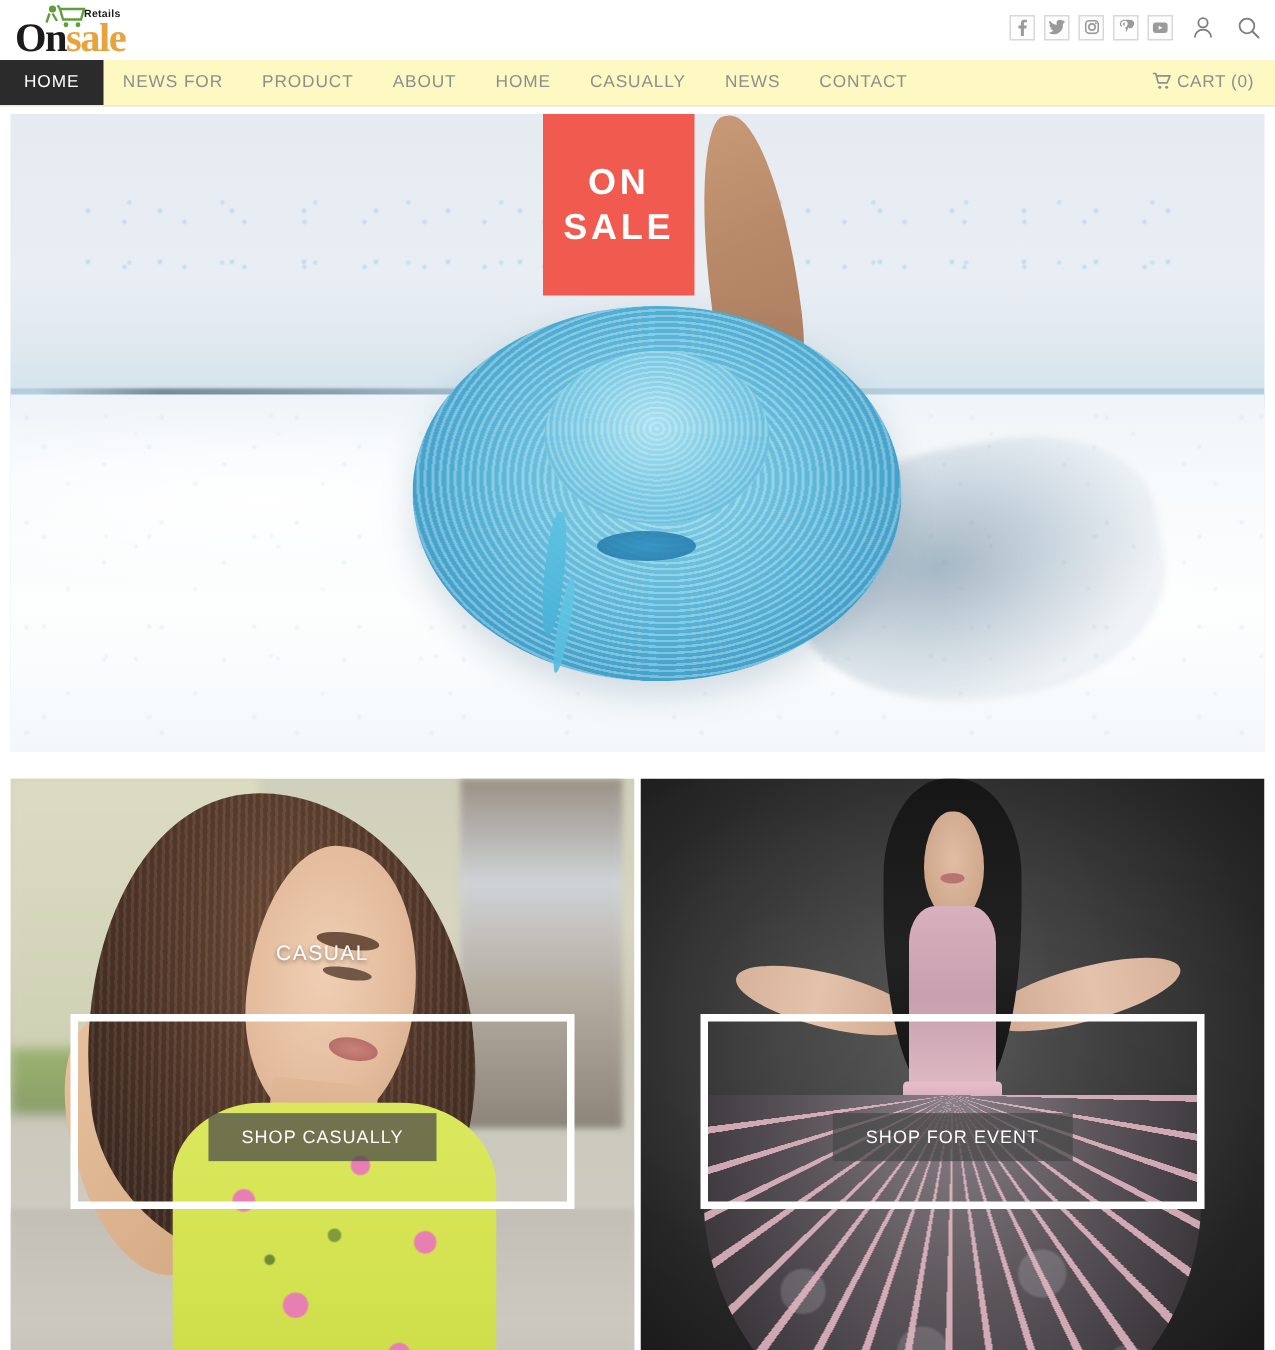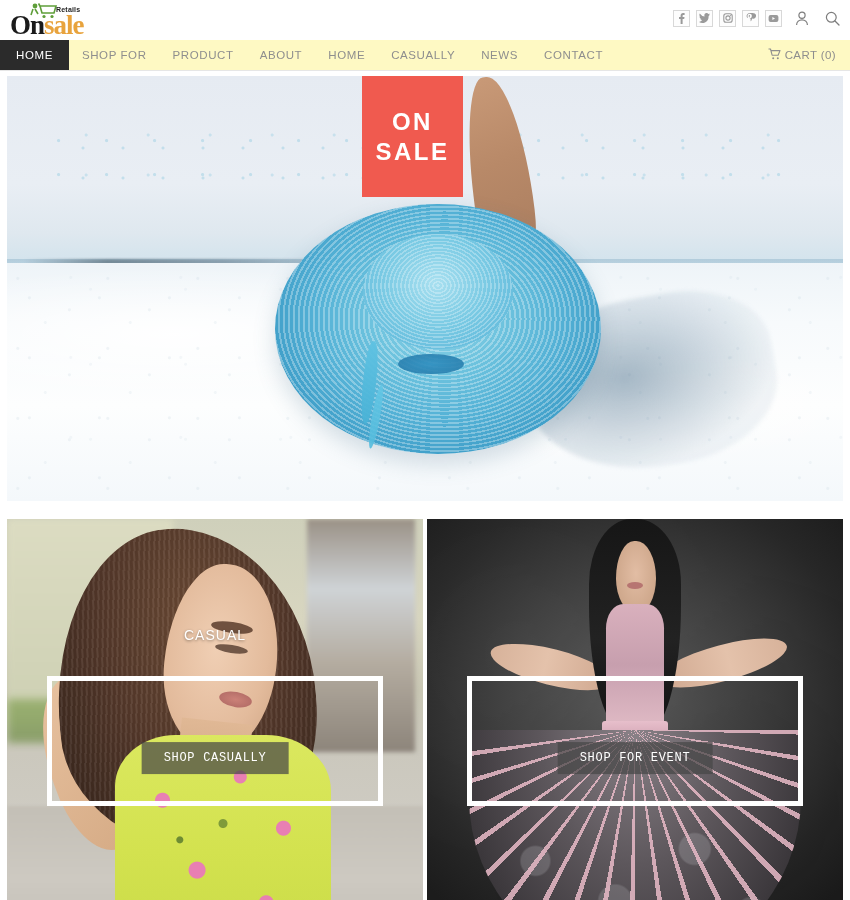--- a/index.html
+++ b/index.html
@@ -368,21 +368,20 @@
   }
   .card-btn {
     position: absolute; left: 50%; top: 50%;
     transform: translate(-50%,-6%);
     background: rgba(70,70,70,.72);
     color: #ffffff;
     font-size: 12px; letter-spacing: .7px;
     padding: 9px 22px;
     white-space: nowrap;
     cursor: pointer;
-    font-family: Liberation Mono, monospace;
   }
 </style>
 </head>
 <body>
 
 <div class="topbar">
 
   <div class="logo">
     <span class="logo-cart">
       <svg width="34" height="18" viewBox="0 0 34 18">
@@ -442,21 +441,21 @@
       <svg width="15" height="15" viewBox="0 0 15 15">
           <circle cx="6.3" cy="6.3" r="4.9" fill="none" stroke="#7d7d7d" stroke-width="1.2"></circle>
           <path d="M10 10 L14 14" stroke="#7d7d7d" stroke-width="1.3" stroke-linecap="round"></path>
         </svg>
     </span>
   </div>
 </div>
 
 <div class="nav">
   <div class="nav-item active">HOME</div>
-  <div class="nav-item">SHOP FOR</div>
+  <div class="nav-item">NEWS FOR</div>
   <div class="nav-item">PRODUCT</div>
   <div class="nav-item">ABOUT</div>
   <div class="nav-item">HOME</div>
   <div class="nav-item">CASUALLY</div>
   <div class="nav-item">NEWS</div>
   <div class="nav-item">CONTACT</div>
 
   <div class="cart-link">
     <span>
       <svg width="13" height="12" viewBox="0 0 13 12">

